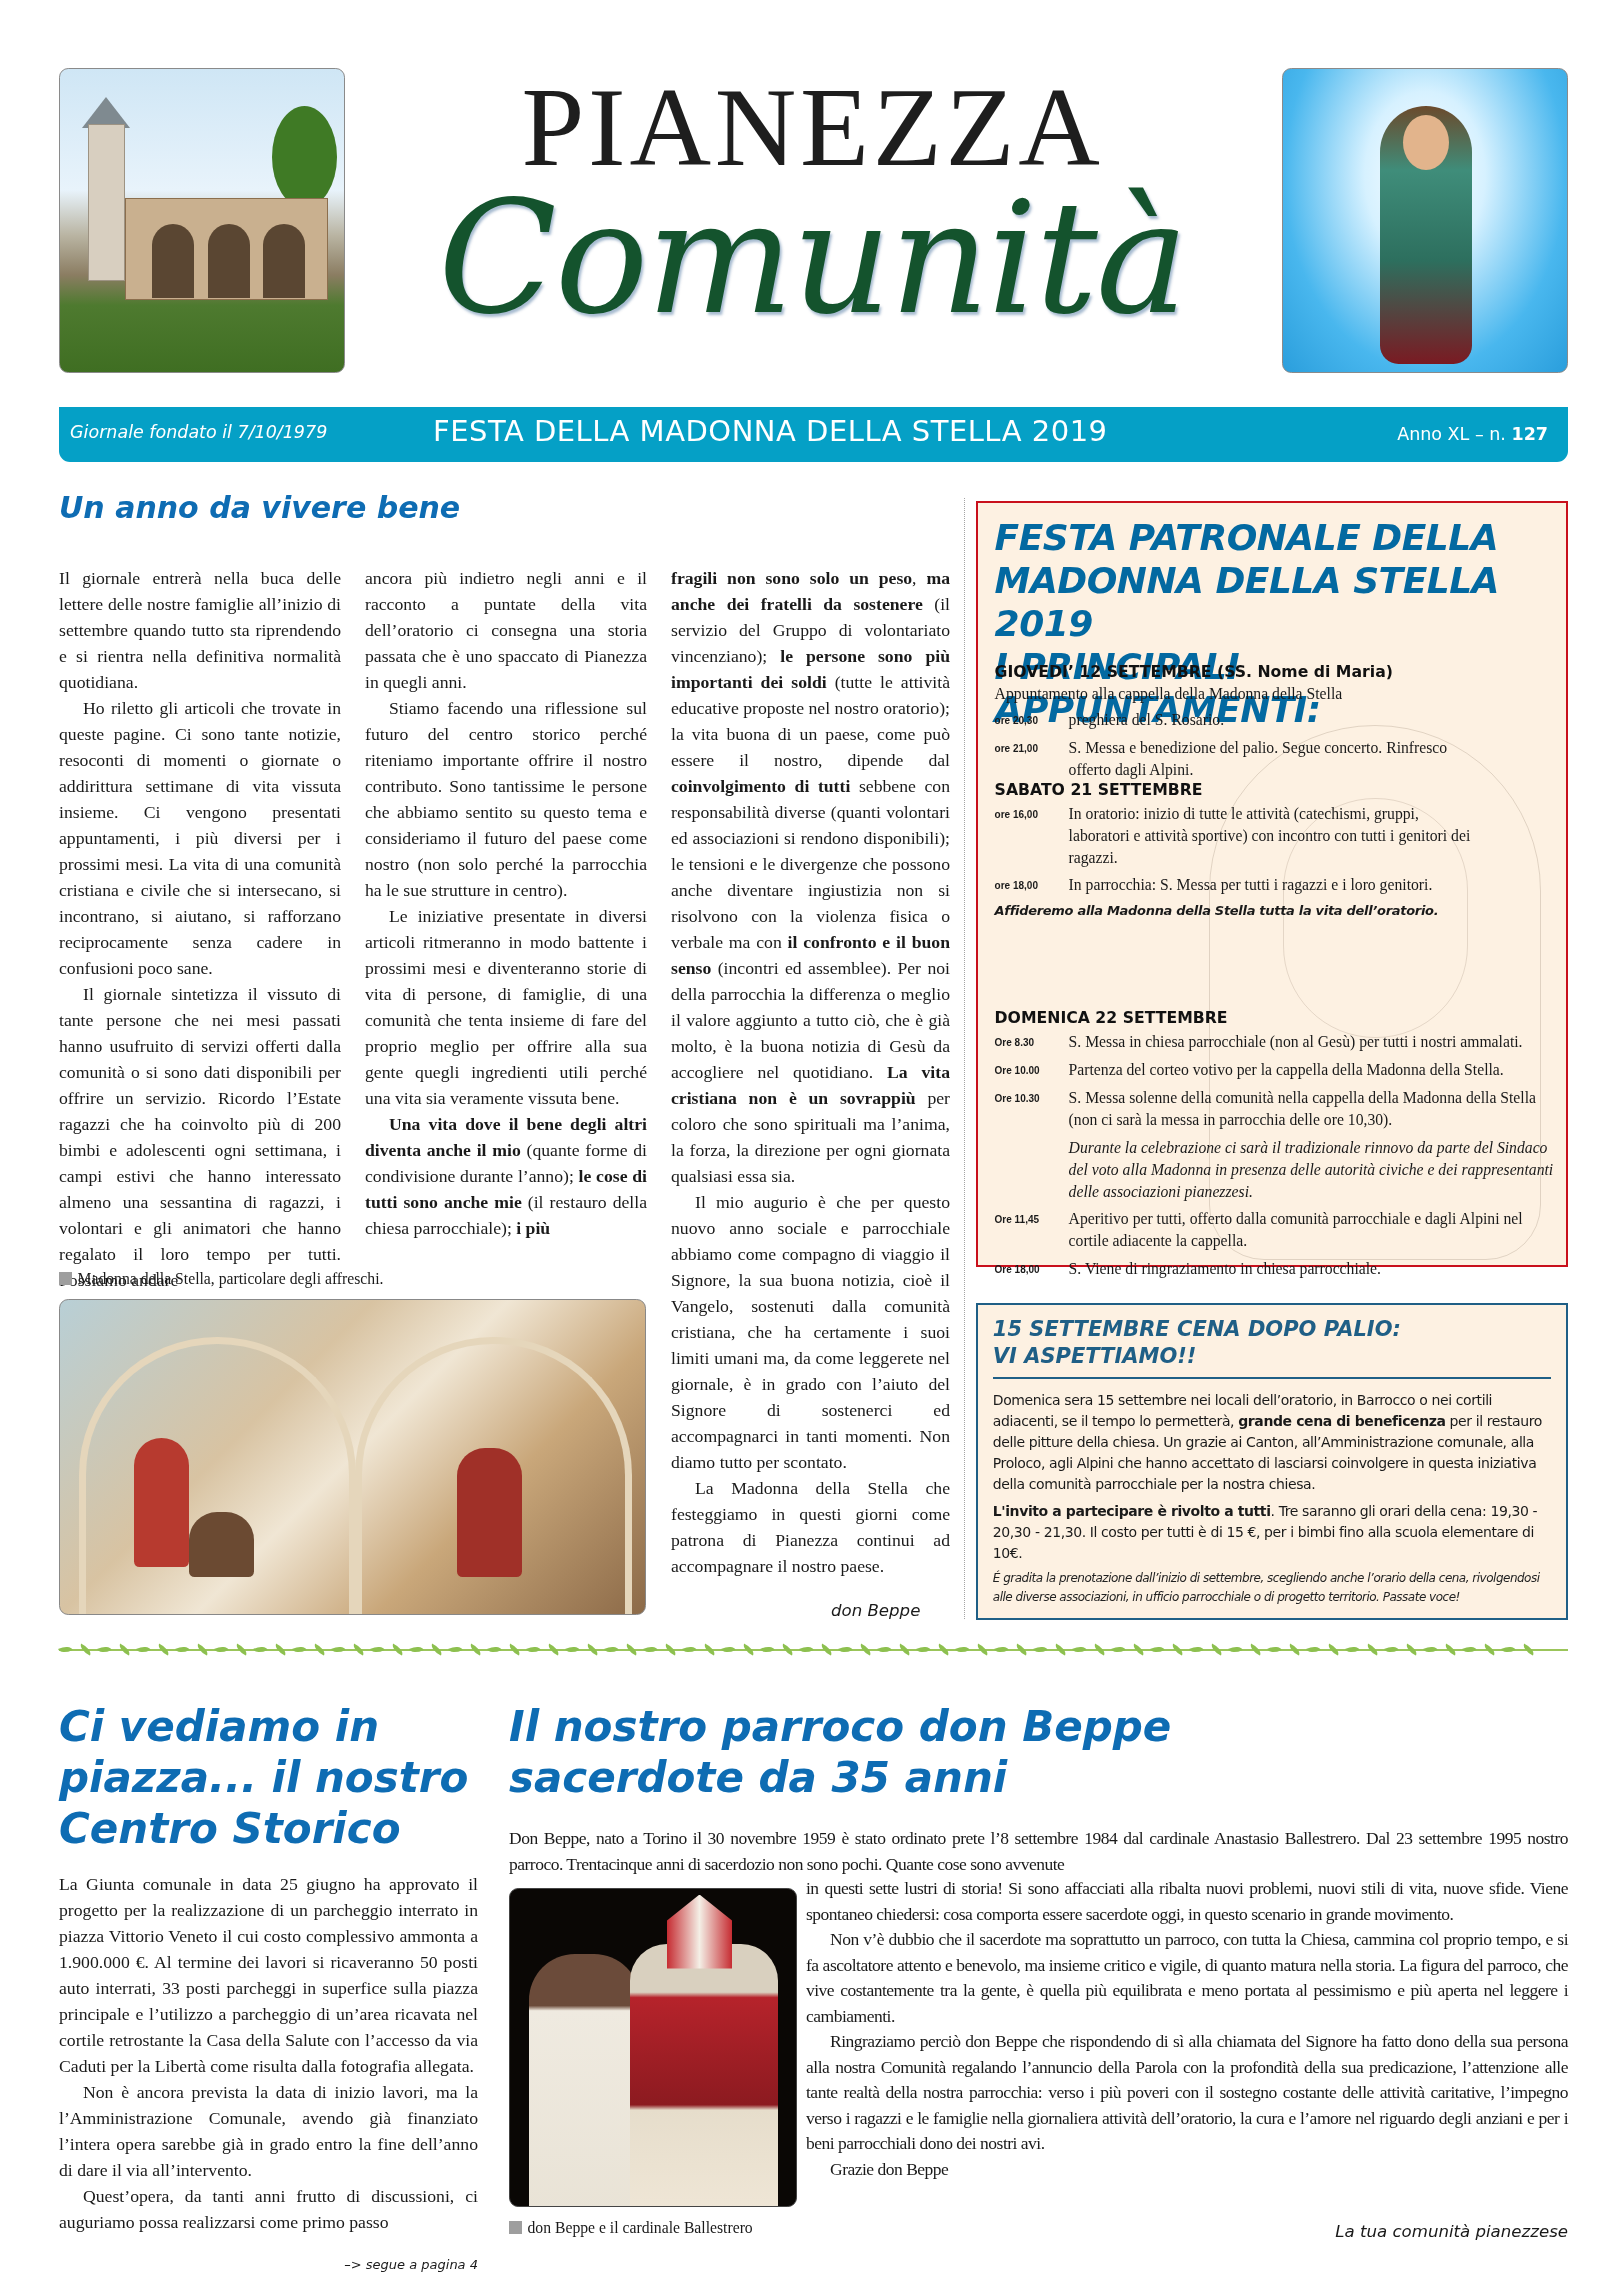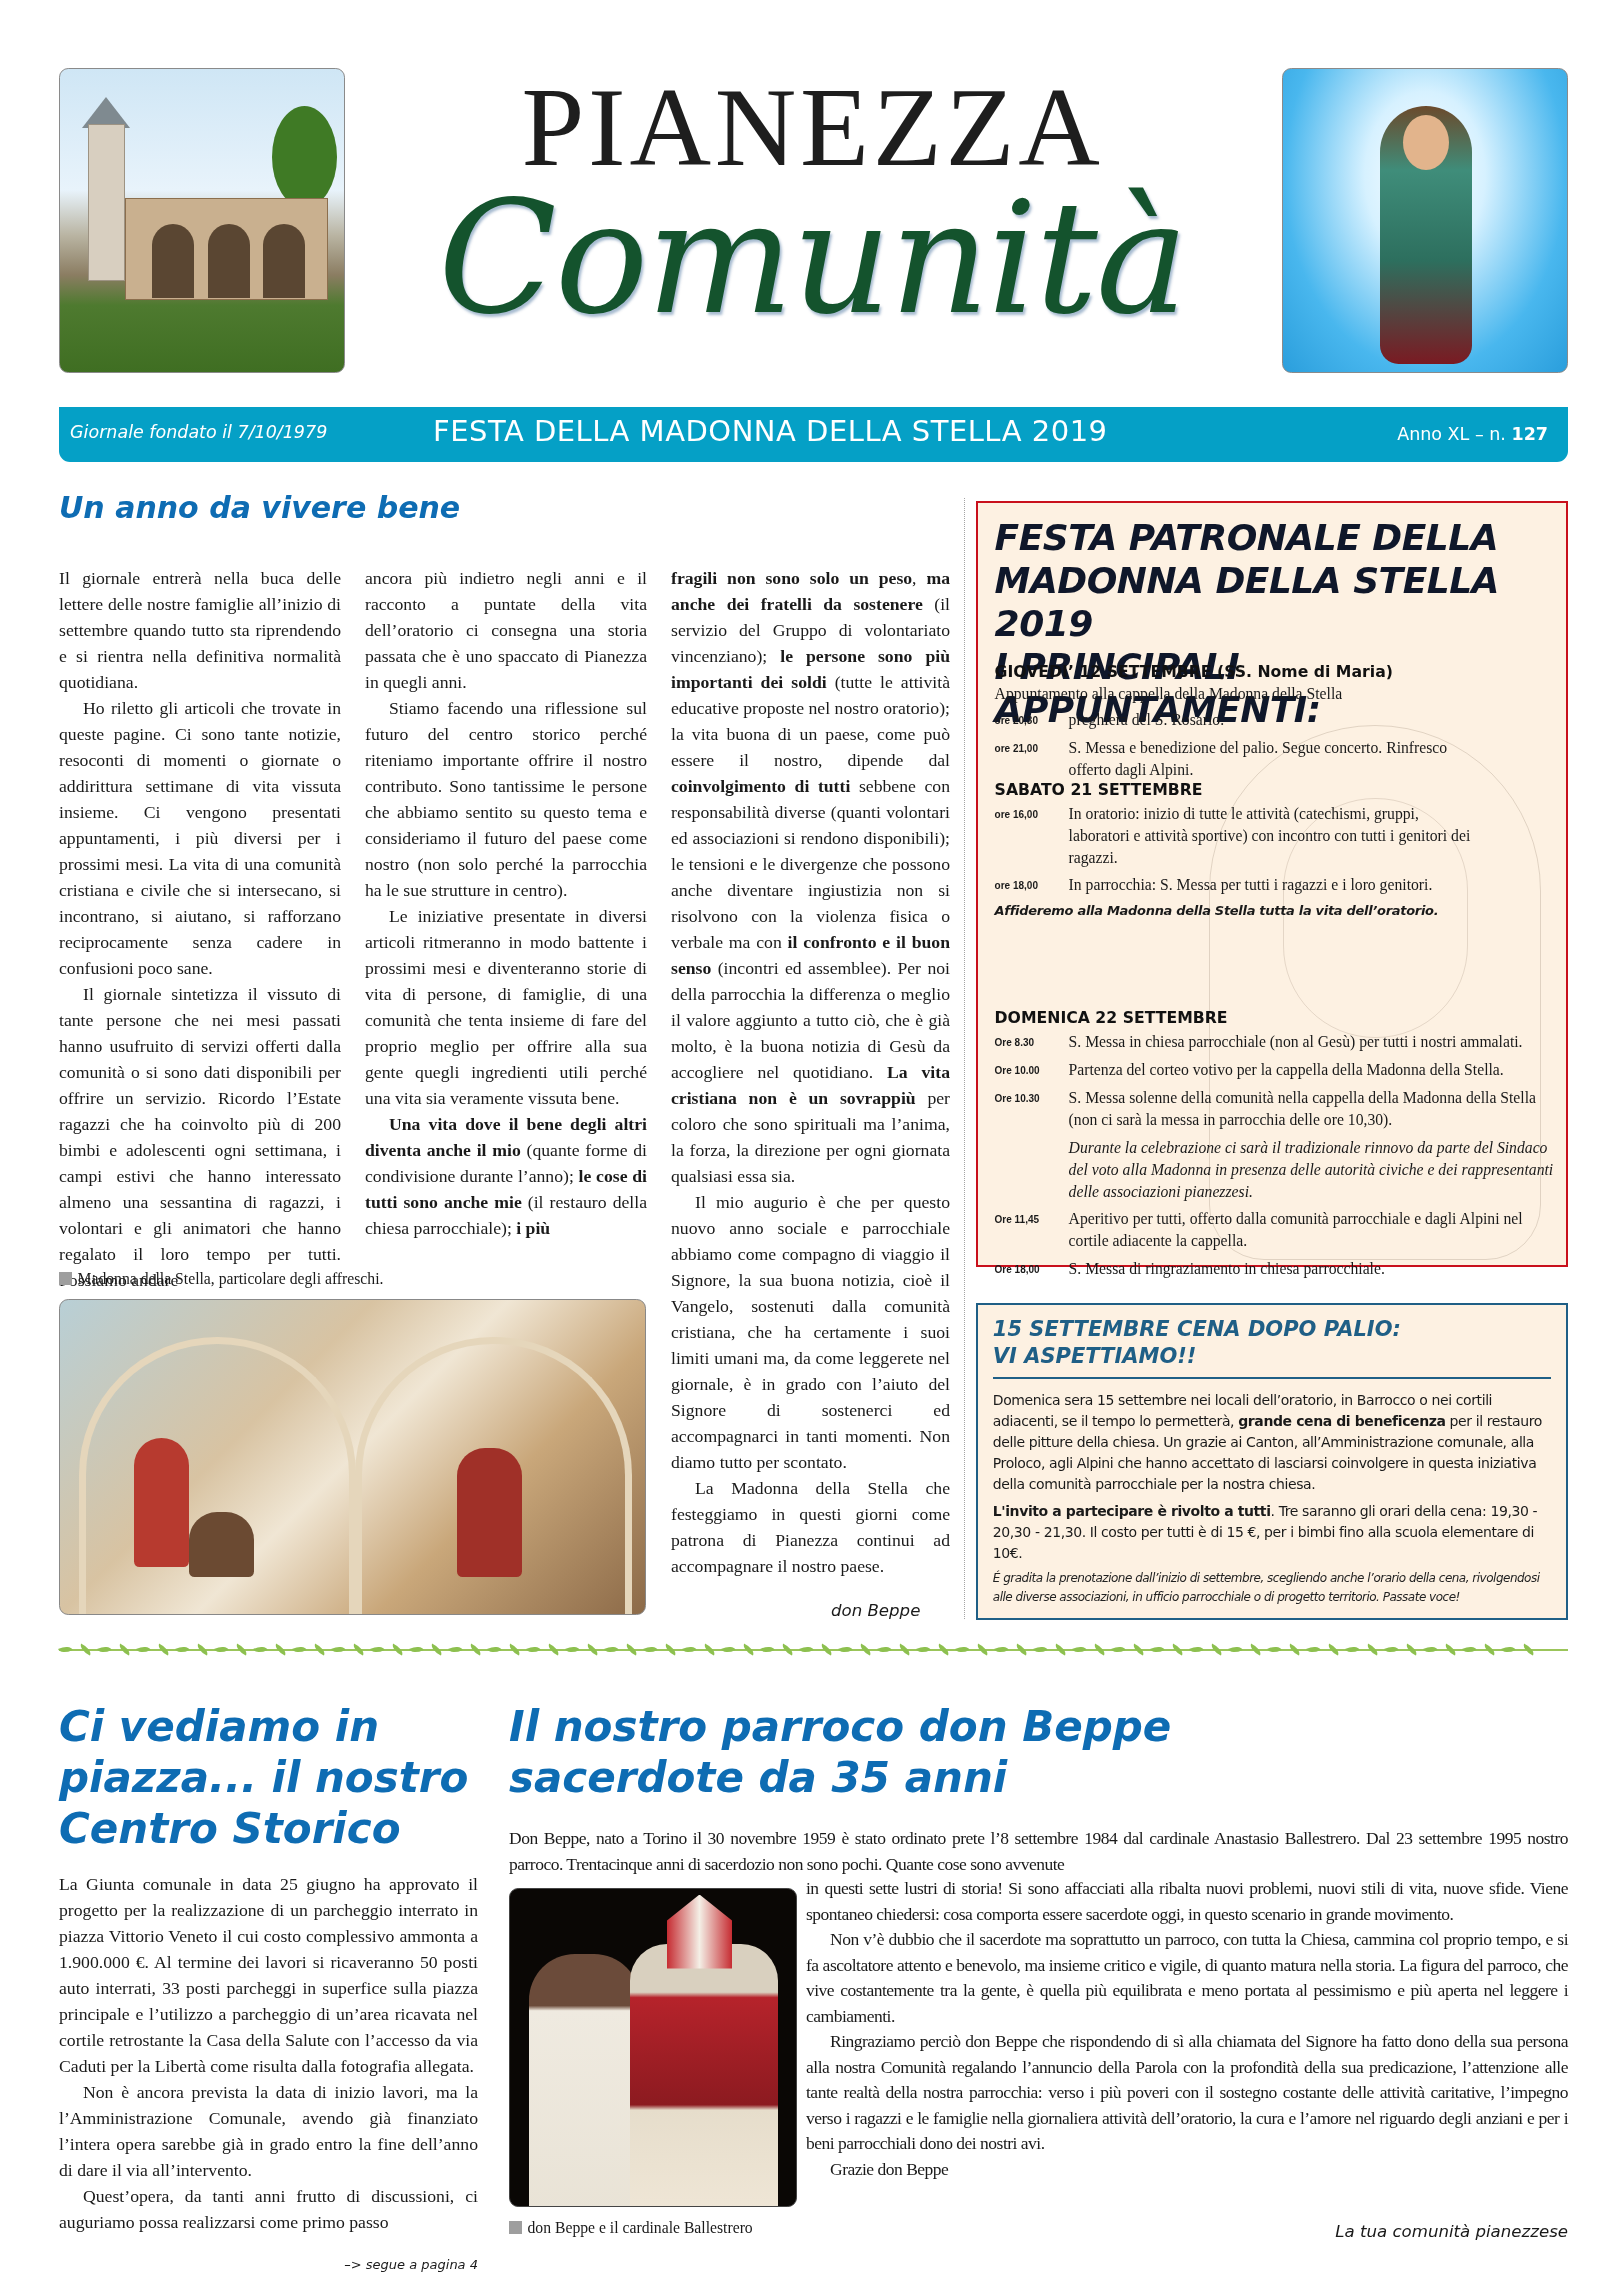--- a/index.html
+++ b/index.html
@@ -55,21 +55,21 @@
   .fresco-fig { position:absolute; border-radius: 28px 28px 5.5px 5.5px; }
 
   #signature1 { left: 831px; top: 1601px; font-family: "DejaVu Sans", sans-serif; font-style: italic; font-size: 16.6px; }
 
   
   #vdivider { left: 964px; top: 498px; width: 0; height: 1121px; border-left: 1.8px dotted #a4a4a4; }
 
   
   #festa-box { left: 976px; top: 501px; width: 592px; height: 766px; background: #fdf1e2; border: 2.8px solid #c9101c; }
   #festa-title { position:absolute; left: 16.6px; top: 13px; font-family: "DejaVu Sans", sans-serif; font-weight: bold; font-style: italic;
-    color: #0f172a; font-size: 36px; line-height: 43px; letter-spacing: -0.5px; }
+    color: #0369a1; font-size: 36px; line-height: 43px; letter-spacing: -0.5px; }
   .madonna-watermark { position:absolute; left: 231px; top: 222px; width: 332px; height: 535px; border: 1.8px solid rgba(140,120,100,0.25);
     border-radius: 166px 166px 55px 55px; }
   .madonna-watermark2 { position:absolute; left: 305px; top: 295px; width: 185px; height: 240px; border: 1.8px solid rgba(140,120,100,0.22); border-radius: 92px; }
 
   .day { position:absolute; left: 16.6px; width: 563px; }
   .day-title { font-family: "DejaVu Sans", sans-serif; font-weight: bold; font-size: 15.7px; margin-bottom: 3.7px; color: #111; }
   .day-sub { font-family: "Liberation Serif", serif; font-size: 15.7px; margin-bottom: 6px; }
   .ev { display: flex; font-size: 15.7px; line-height: 22px; margin-bottom: 5.5px; }
   .ev-time { font-family: Liberation Sans, sans-serif; font-weight: bold; font-size: 10px; width: 74px; flex: none; padding-top: 0.9px; }
   .ev-text { font-family: "Liberation Serif", serif; }
@@ -230,21 +230,21 @@
       <span class="ev-time">Ore 10.30</span>
       <span class="ev-text">S. Messa solenne della comunità nella cappella della Madonna della Stella (non ci sarà la messa in parrocchia delle ore 10,30).</span>
     </div>
     <div class="ev-note">Durante la celebrazione ci sarà il tradizionale rinnovo da parte del Sindaco del voto alla Madonna in presenza delle autorità civiche e dei rappresentanti delle associazioni pianezzesi.</div>
     <div class="ev">
       <span class="ev-time">Ore 11,45</span>
       <span class="ev-text">Aperitivo per tutti, offerto dalla comunità parrocchiale e dagli Alpini nel cortile adiacente la cappella.</span>
     </div>
     <div class="ev">
       <span class="ev-time">Ore 18,00</span>
-      <span class="ev-text">S. Messa di ringraziamento in chiesa parrocchiale.</span>
+      <span class="ev-text">S. Viene di ringraziamento in chiesa parrocchiale.</span>
     </div>
   </div>
 </div>
 
 <div id="cena-box" class="abs">
   <div id="cena-title">
     <div>15 SETTEMBRE CENA DOPO PALIO:</div>
     <div>VI ASPETTIAMO!!</div>
   </div>
   <div id="cena-body">

